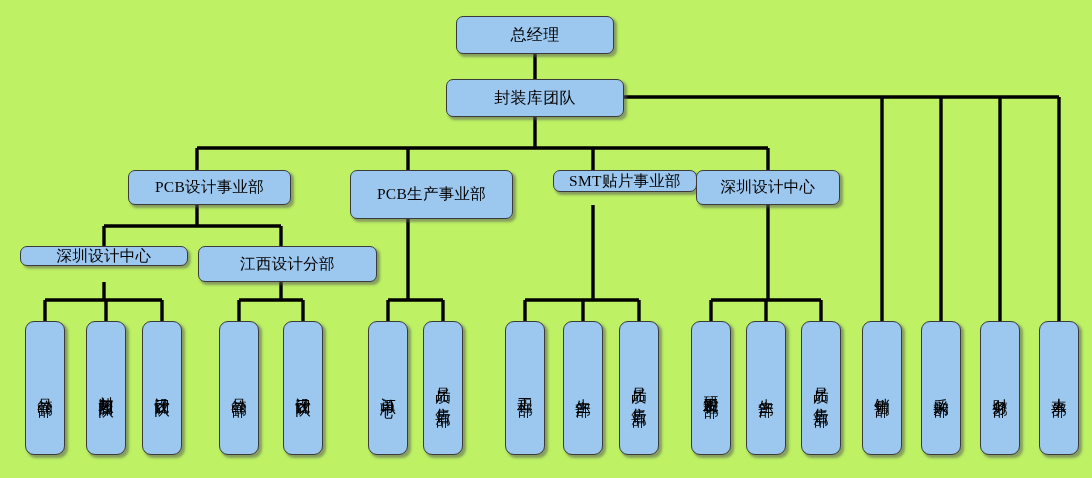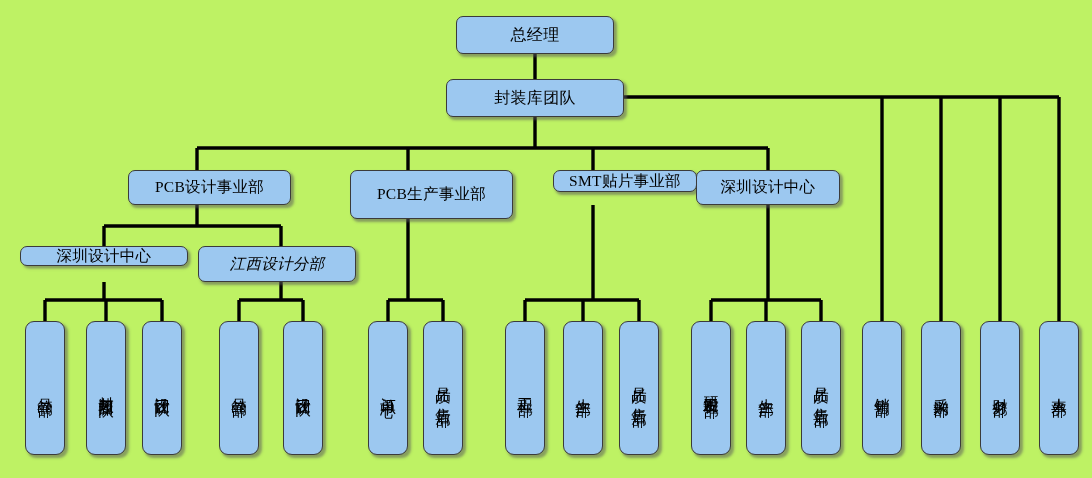--- a/index.html
+++ b/index.html
@@ -137,21 +137,21 @@
   <div class="node horiz" style="left:521px; top:170px; width:144px; height:22px;margin-left:32px;">
     <span class="label">SMT贴片事业部</span>
   </div>
   <div class="node horiz" style="left:696px; top:170px; width:144px; height:35px;">
     <span class="label">深圳设计中心</span>
   </div>
 
   <div class="node horiz" style="left:20px; top:246px; width:168px; height:20px;">
     <span class="label">深圳设计中心</span>
   </div>
-  <div class="node horiz" style="left:198px; top:246px; width:158px; height:36px;font-style:italic;">
+  <div class="node horiz" style="left:198px; top:246px; width:179px; height:36px;">
     <span class="label">江西设计分部</span>
   </div>
 
   <div class="node vert" style="left:25px; top:321px; width:40px; height:134px;">
     <span class="label">品管部</span>
   </div>
   <div class="node vert" style="left:86px; top:321px; width:40px; height:134px;">
     <span class="label">封装库团队</span>
   </div>
   <div class="node vert" style="left:142px; top:321px; width:40px; height:134px;">

